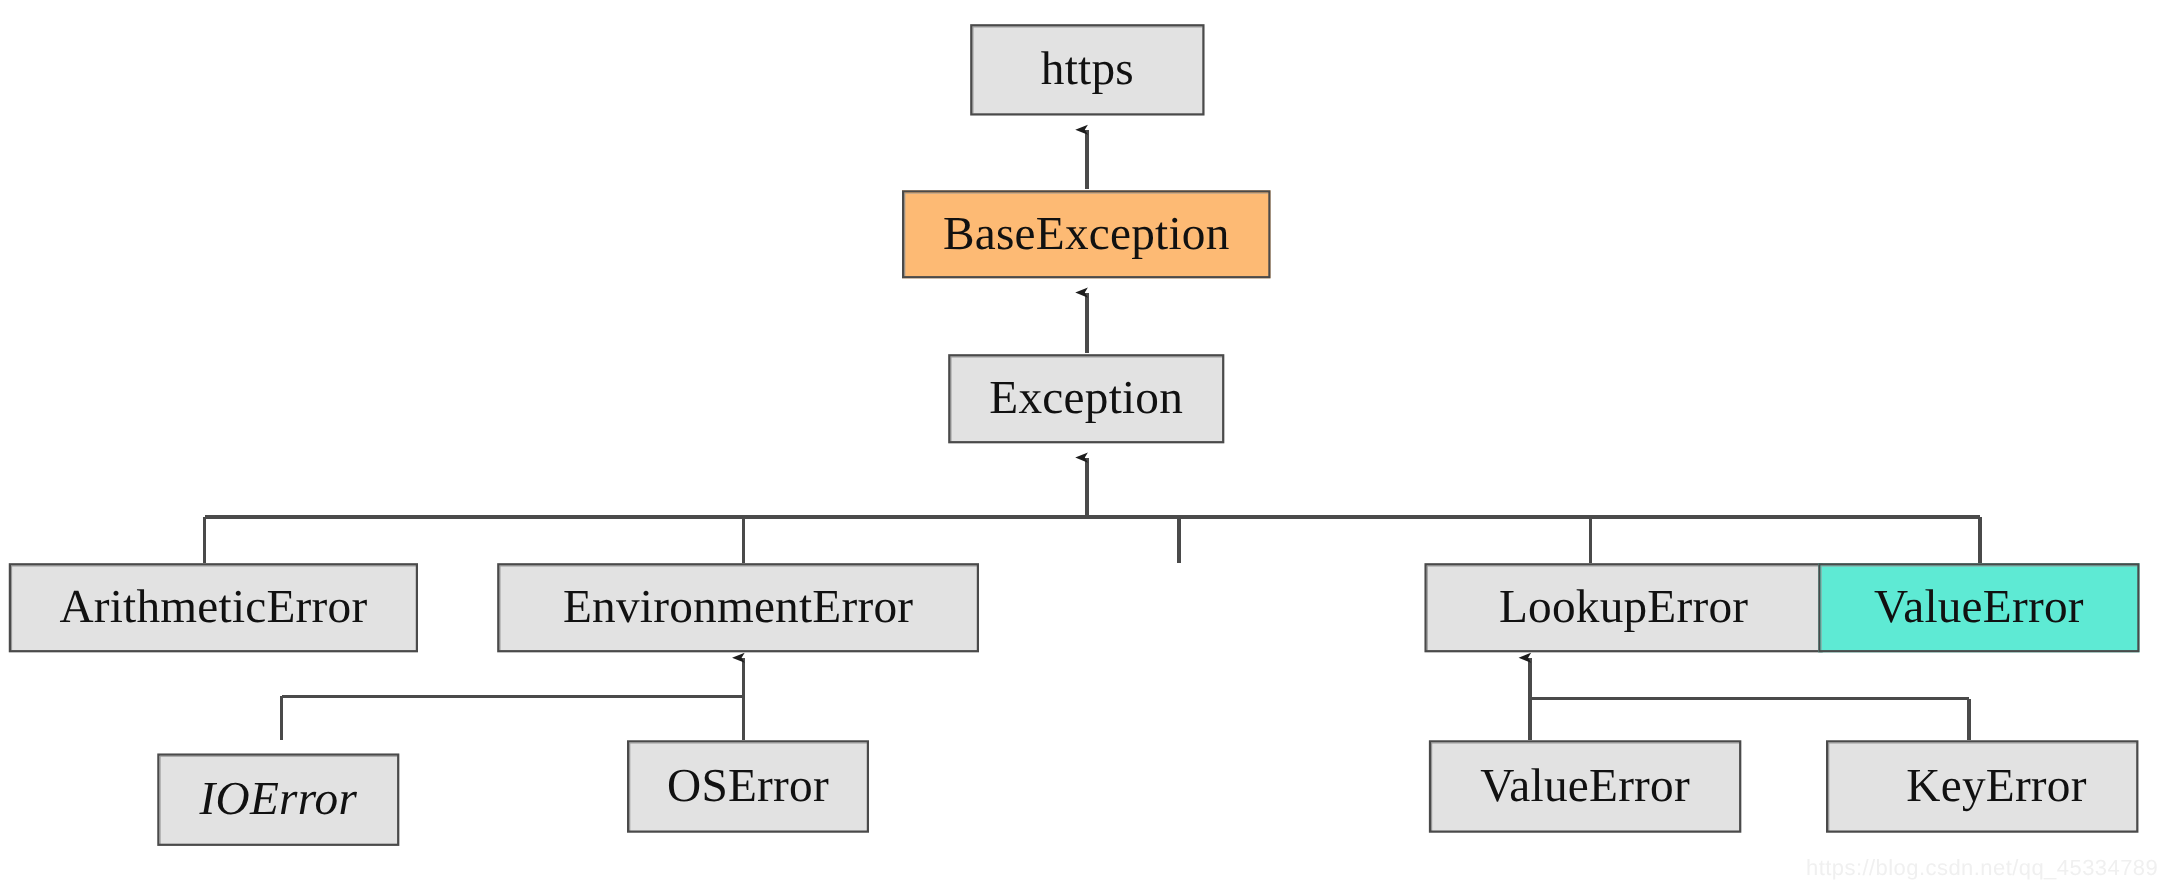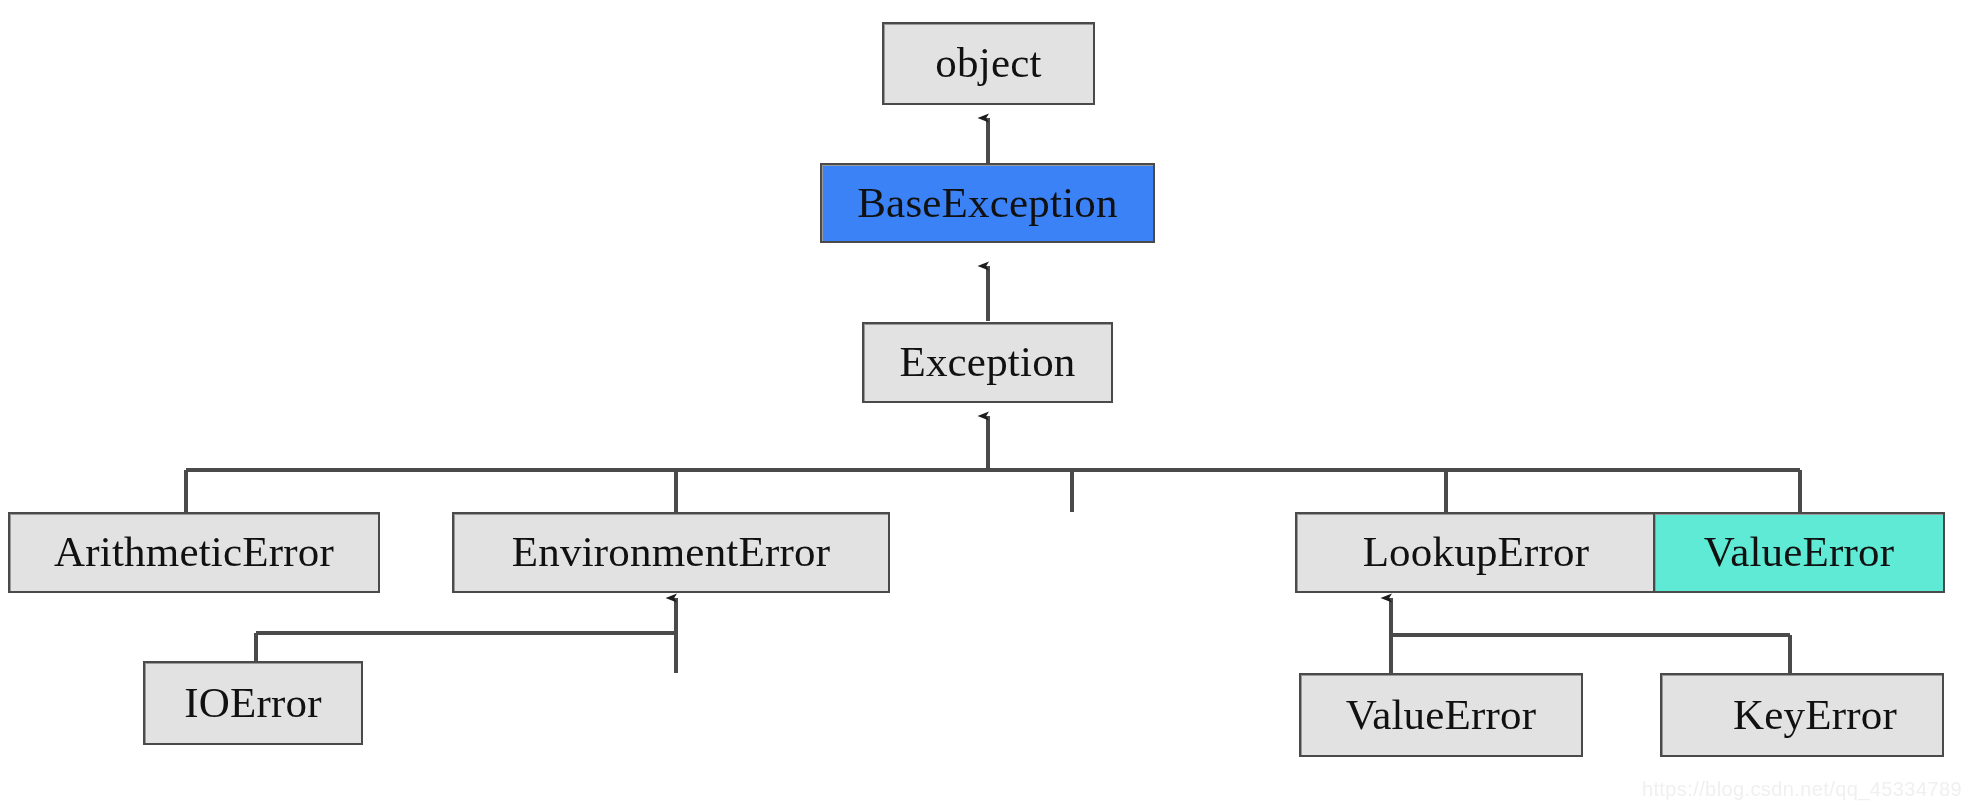--- a/index.html
+++ b/index.html
@@ -93,42 +93,45 @@
       <line x1="676" y1="633" x2="676" y2="673"></line>
 
       <line x1="1391" y1="635" x2="1391" y2="598" marker-end="url(#arrowhead)"></line>
       <line x1="1391" y1="635" x2="1790" y2="635"></line>
       <line x1="1391" y1="635" x2="1391" y2="673"></line>
       <line x1="1790" y1="635" x2="1790" y2="673"></line>
     </g>
   </svg>
 
   <div class="node" style="left: 882px; top: 22px; width: 213px; height: 83px; background: rgb(226, 226, 226); border-color: rgb(74, 74, 74); color: rgb(17, 17, 17);">
-    <span class="node-label">object</span>
+    <span class="node-label">https</span>
   </div>
-  <div class="node" style="left: 820px; top: 163px; width: 335px; height: 80px; background: #3b82f6; border-color: rgb(74, 74, 74); color: rgb(17, 17, 17);">
+  <div class="node" style="left: 820px; top: 173px; width: 335px; height: 80px; background: #fdba74; border-color: rgb(74, 74, 74); color: rgb(17, 17, 17);">
     <span class="node-label">BaseException</span>
   </div>
   <div class="node" style="left: 862px; top: 322px; width: 251px; height: 81px; background: rgb(226, 226, 226); border-color: rgb(74, 74, 74); color: rgb(17, 17, 17);">
     <span class="node-label">Exception</span>
   </div>
   <div class="node" style="left: 452px; top: 512px; width: 438px; height: 81px; background: rgb(226, 226, 226); border-color: rgb(74, 74, 74); color: rgb(17, 17, 17);">
     <span class="node-label">EnvironmentError</span>
   </div>
   <div class="node" style="left: 8px; top: 512px; width: 372px; height: 81px; background: rgb(226, 226, 226); border-color: rgb(74, 74, 74); color: rgb(17, 17, 17);">
     <span class="node-label">ArithmeticError</span>
   </div>
   <div class="node" style="left: 1295px; top: 512px; width: 362px; height: 81px; background: rgb(226, 226, 226); border-color: rgb(74, 74, 74); color: rgb(17, 17, 17);">
     <span class="node-label">LookupError</span>
   </div>
   <div class="node" style="left: 1653px; top: 512px; width: 292px; height: 81px; background: #5eead4; border-color: rgb(74, 74, 74); color: rgb(17, 17, 17);">
     <span class="node-label">ValueError</span>
   </div>
-  <div class="node" style="left: 143px; top: 661px; width: 220px; height: 84px; background: rgb(226, 226, 226); border-color: rgb(74, 74, 74); color: rgb(17, 17, 17);">
+  <div class="node" style="left: 143px; top: 685px; width: 220px; height: 84px; background: rgb(226, 226, 226); border-color: rgb(74, 74, 74); color: rgb(17, 17, 17); font-style: italic;">
     <span class="node-label">IOError</span>
+  </div>
+  <div class="node" style="left: 570px; top: 673px; width: 220px; height: 84px; background: rgb(226, 226, 226); border-color: rgb(74, 74, 74); color: rgb(17, 17, 17);">
+    <span class="node-label">OSError</span>
   </div>
   <div class="node" style="left: 1299px; top: 673px; width: 284px; height: 84px; background: rgb(226, 226, 226); border-color: rgb(74, 74, 74); color: rgb(17, 17, 17);">
     <span class="node-label">ValueError</span>
   </div>
   <div class="node" style="left: 1660px; top: 673px; width: 284px; height: 84px; background: rgb(226, 226, 226); border-color: rgb(74, 74, 74); color: rgb(17, 17, 17); padding-left: 26px;">
     <span class="node-label">KeyError</span>
   </div>
 
   <div id="watermark">https://blog.csdn.net/qq_45334789</div>
 </div>

